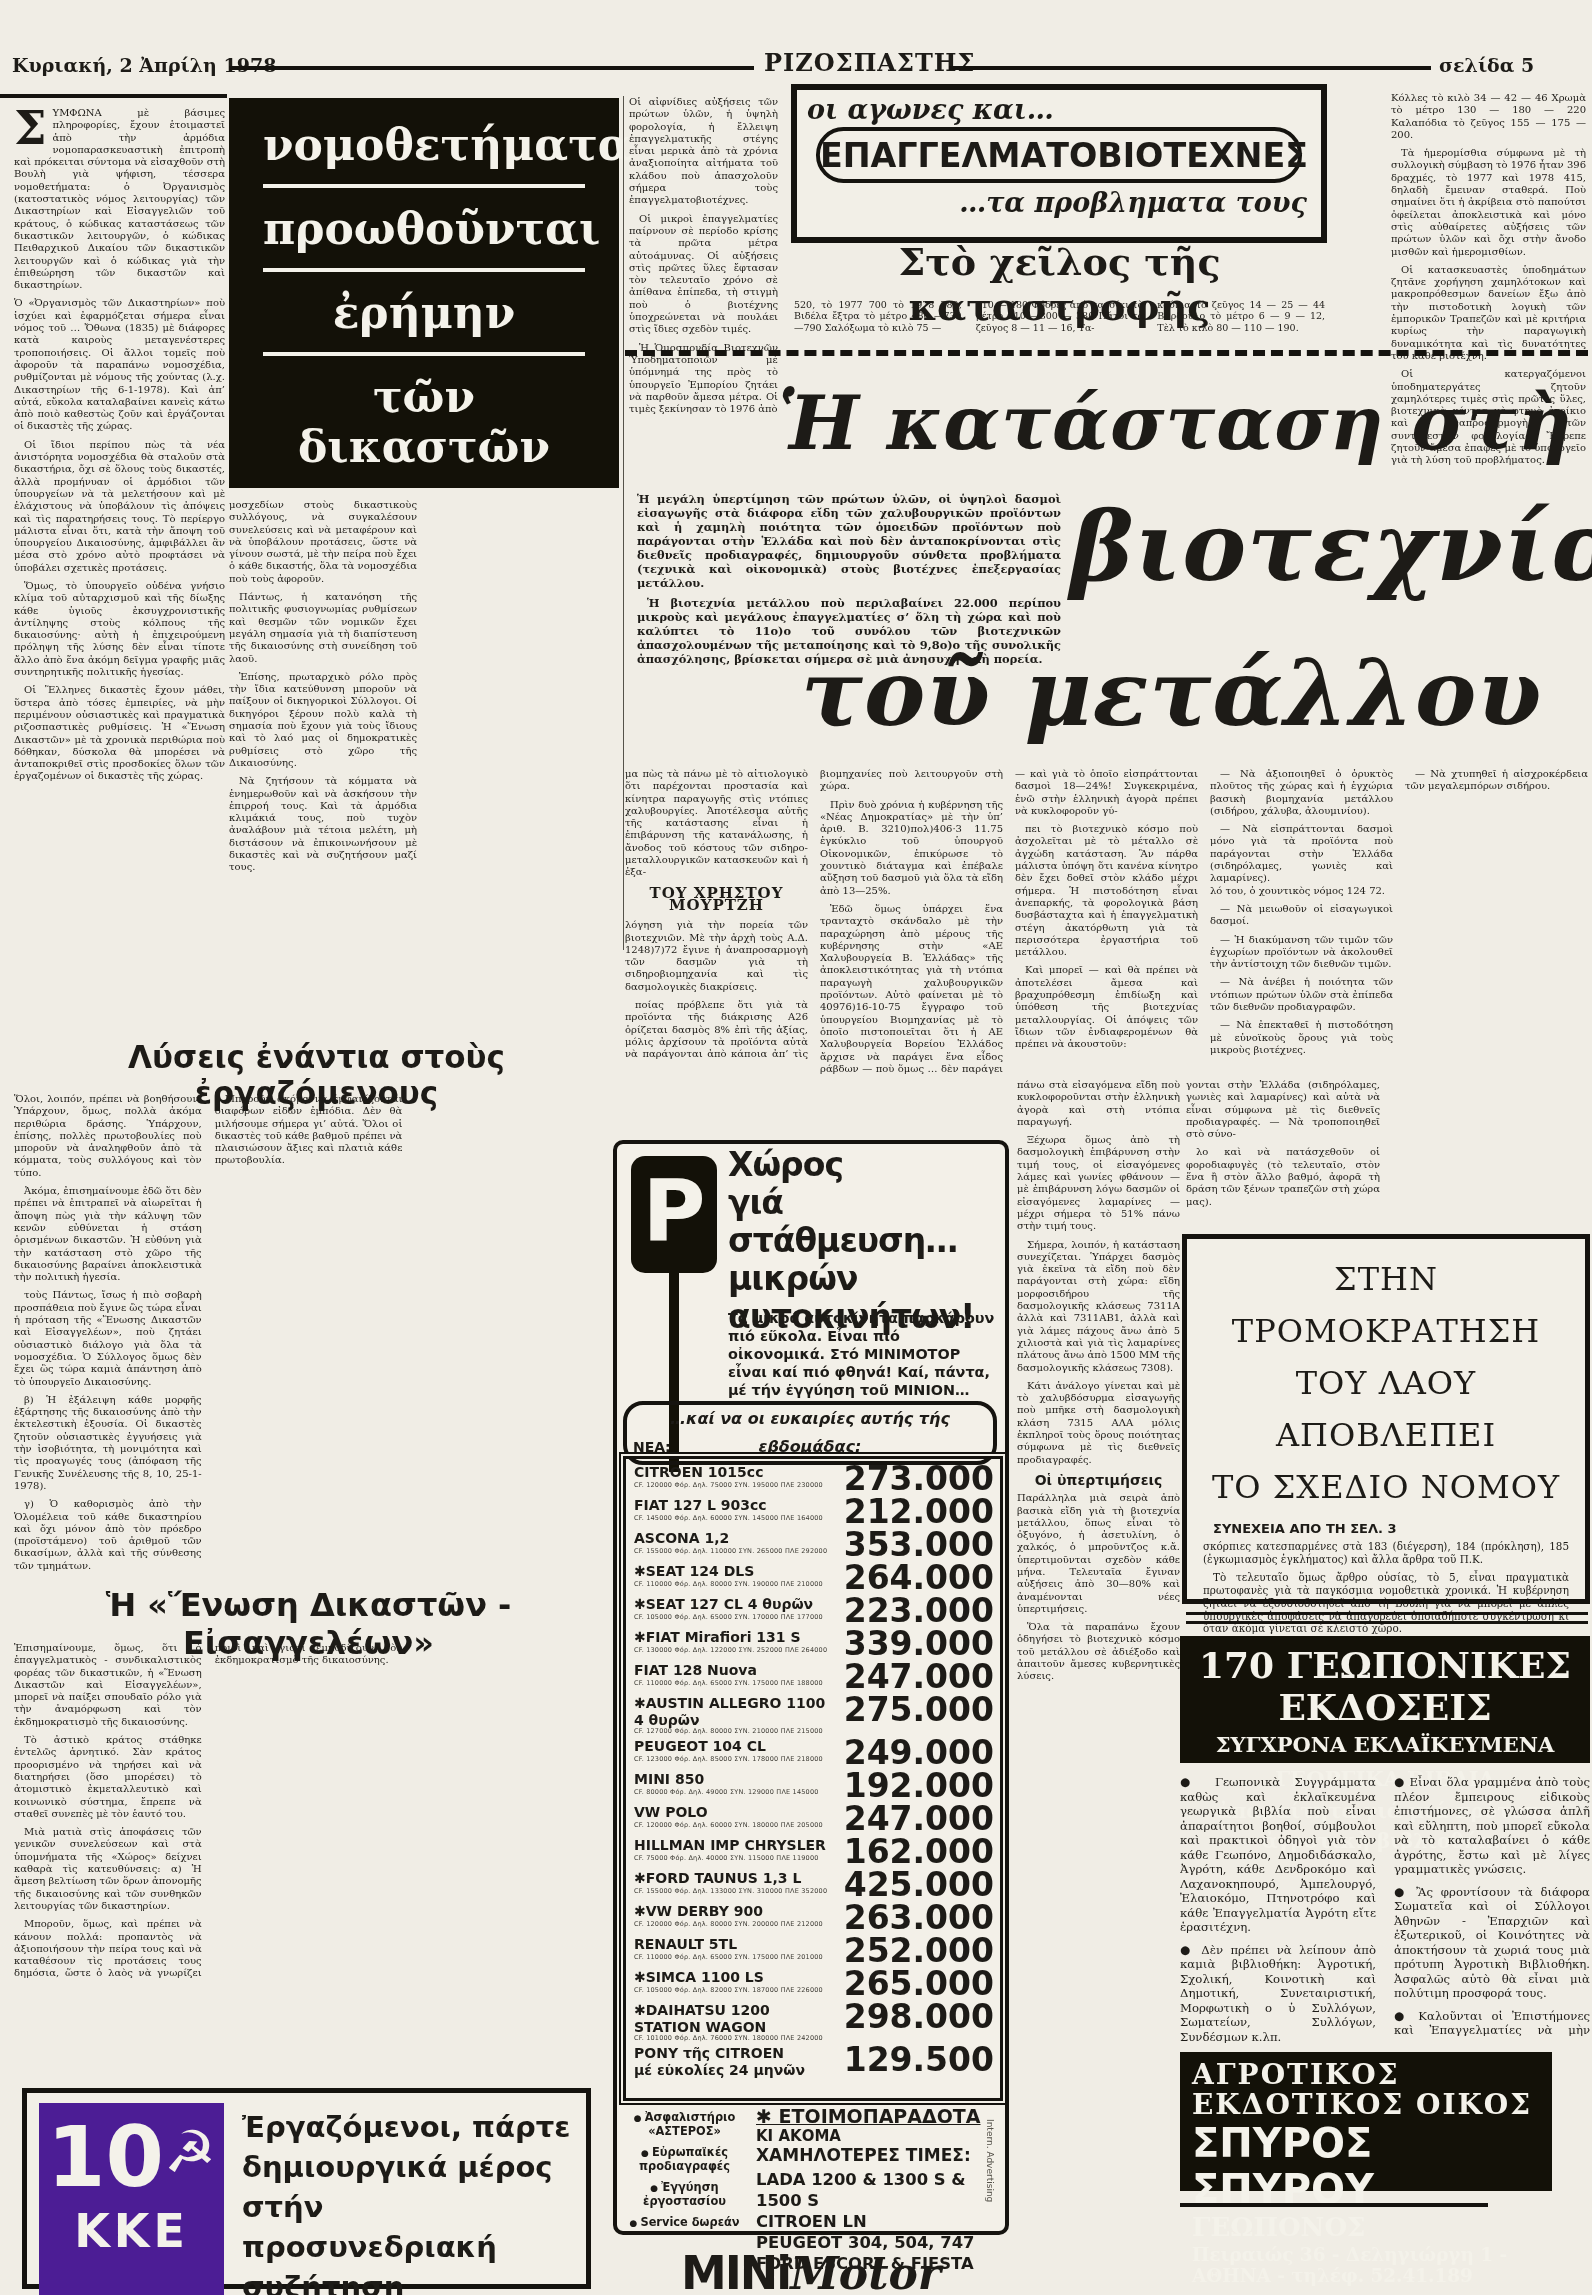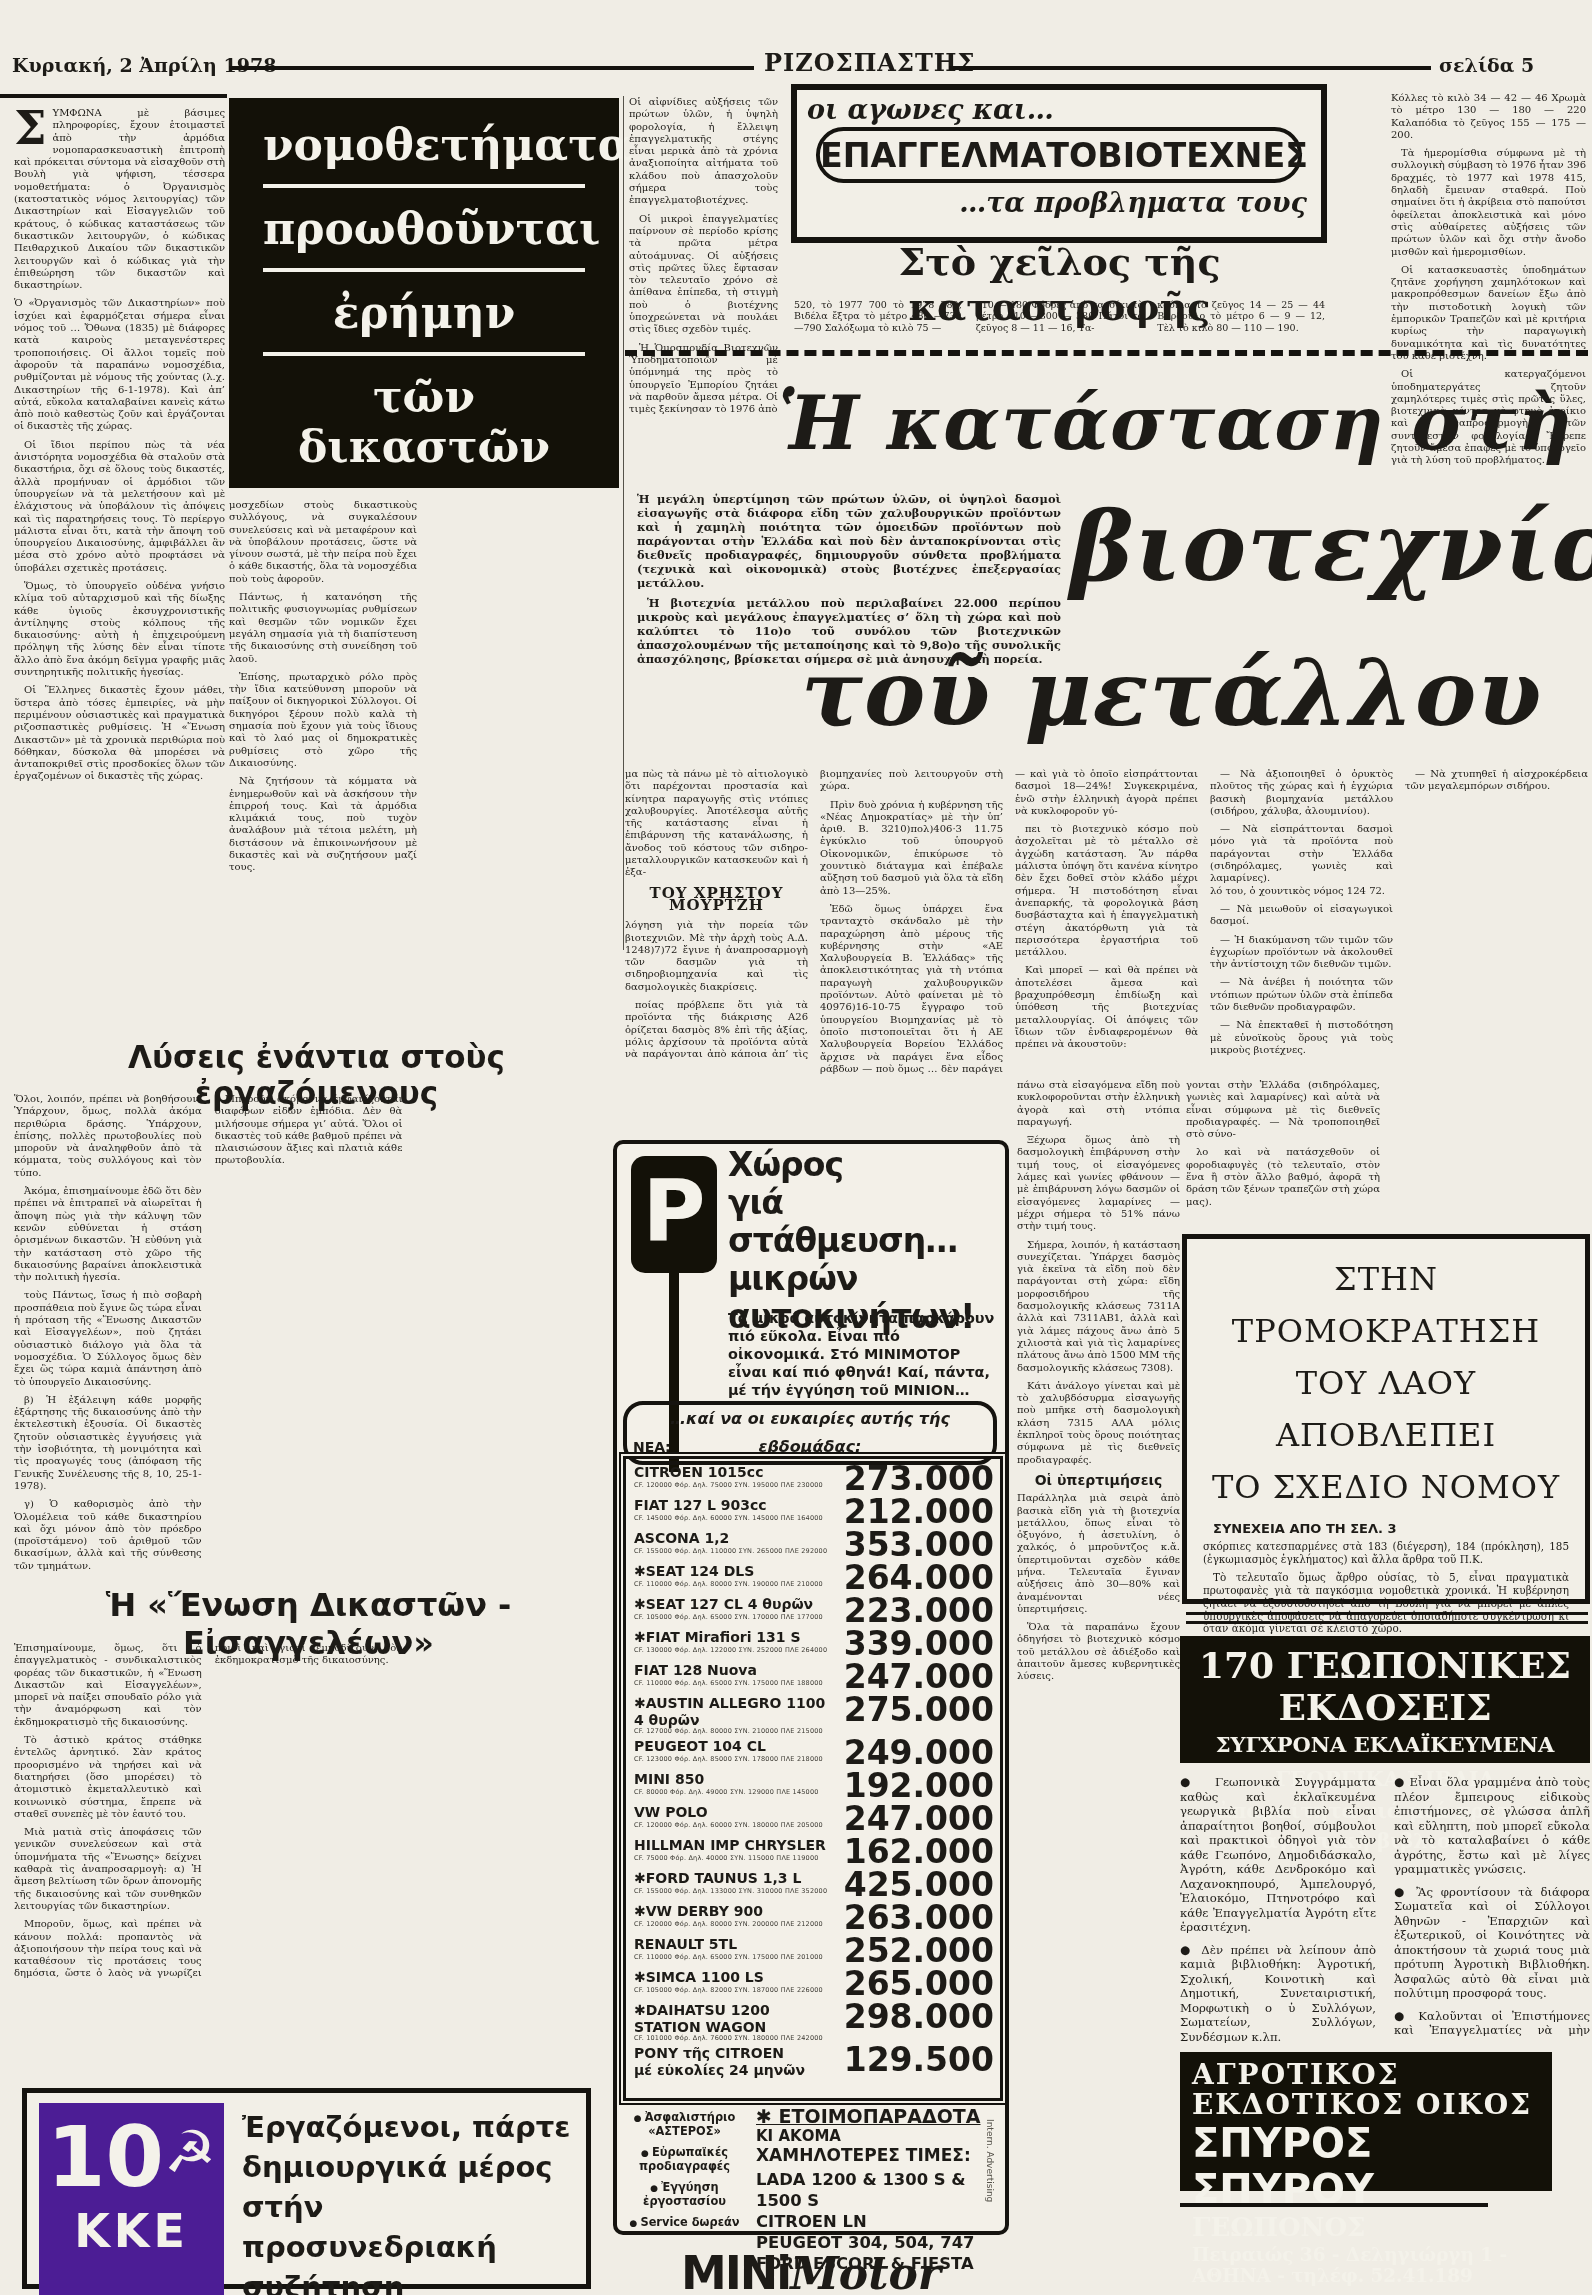--- a/index.html
+++ b/index.html
@@ -162,21 +162,21 @@
       <p>γ) Ὁ καθορισμὸς ἀπὸ τὴν Ὁλομέλεια τοῦ κάθε δικαστηρίου καὶ ὄχι μόνον ἀπὸ τὸν πρόεδρο (προϊστάμενο) τοῦ ἀριθμοῦ τῶν δικασίμων, ἀλλὰ καὶ τῆς σύνθεσης τῶν τμημάτων.</p>
       <p>Μποροῦν ἀκόμα νὰ ἐμφανίζονται διαφόρων εἰδῶν ἐμπόδια. Δὲν θὰ μιλήσουμε σήμερα γι’ αὐτά. Ὅλοι οἱ δικαστὲς τοῦ κάθε βαθμοῦ πρέπει νὰ πλαισιώσουν ἄξιες καὶ πλατιὰ κάθε πρωτοβουλία.</p>
     </div>
 </div>
 
 <div class="abs sans" style="left:24px;top:1586px;width:569px;font-size:32px;font-weight:bold;text-align:center;">Ἡ «Ἕνωση Δικαστῶν - Εἰσαγγελέων»</div>
 <div class="abs smalltext cols3" style="left:14px;top:1642px;width:589px;height:362px;overflow:hidden;">
   <div>
       <p>Ἐπισημαίνουμε, ὅμως, ὅτι ὁ ἐπαγγελματικὸς - συνδικαλιστικὸς φορέας τῶν δικαστικῶν, ἡ «Ἕνωση Δικαστῶν καὶ Εἰσαγγελέων», μπορεῖ νὰ παίξει σπουδαῖο ρόλο γιὰ τὴν ἀναμόρφωση καὶ τὸν ἐκδημοκρατισμὸ τῆς δικαιοσύνης.</p>
       <p>Τὸ ἀστικὸ κράτος στάθηκε ἐντελῶς ἀρνητικό. Σὰν κράτος προορισμένο νὰ τηρήσει καὶ νὰ διατηρήσει (ὅσο μπορέσει) τὸ ἀτομιστικὸ ἐκμεταλλευτικὸ καὶ κοινωνικὸ σύστημα, ἔπρεπε νὰ σταθεῖ συνεπὲς μὲ τὸν ἑαυτό του.</p>
-      <p>Μιὰ ματιὰ στὶς ἀποφάσεις τῶν γενικῶν συνελεύσεων καὶ στὰ ὑπομνήματα τῆς «Ἕνωσης» δείχνει καθαρὰ τὶς ἀναπροσαρμογὴ: α) Ἡ ἄμεση βελτίωση τῶν ὅρων ἀπονομῆς τῆς δικαιοσύνης καὶ τῶν συνθηκῶν λειτουργίας τῶν δικαστηρίων.</p>
+      <p>Μιὰ ματιὰ στὶς ἀποφάσεις τῶν γενικῶν συνελεύσεων καὶ στὰ ὑπομνήματα τῆς «Χώρος» δείχνει καθαρὰ τὶς κατευθύνσεις: α) Ἡ ἄμεση βελτίωση τῶν ὅρων ἀπονομῆς τῆς δικαιοσύνης καὶ τῶν συνθηκῶν λειτουργίας τῶν δικαστηρίων.</p>
       <p>Μποροῦν, ὅμως, καὶ πρέπει νὰ κάνουν πολλά: προπαντὸς νὰ ἀξιοποιήσουν τὴν πείρα τους καὶ νὰ καταθέσουν τὶς προτάσεις τους δημόσια, ὥστε ὁ λαὸς νὰ γνωρίζει ποιοὶ καὶ γιατί ἐμποδίζουν τὸν ἐκδημοκρατισμὸ τῆς δικαιοσύνης.</p>
     </div>
 </div>
 
 <div class="abs adbox" style="left:613px;top:1140px;width:396px;height:1095px;box-sizing:border-box;padding:10px 8px;">
   <div style="position:absolute;left:14px;top:12px;width:86px;height:117px;background:#131108;border-radius:14px;color:#f4f2ea;
               font-family:'DejaVu Sans',sans-serif;font-weight:bold;font-size:86px;text-align:center;line-height:111px;">P</div>
   <div style="position:absolute;left:52px;top:129px;width:10px;height:199px;background:#131108;"></div>
   <div style="position:absolute;left:111px;top:2px;width:279px;">
     <div>

